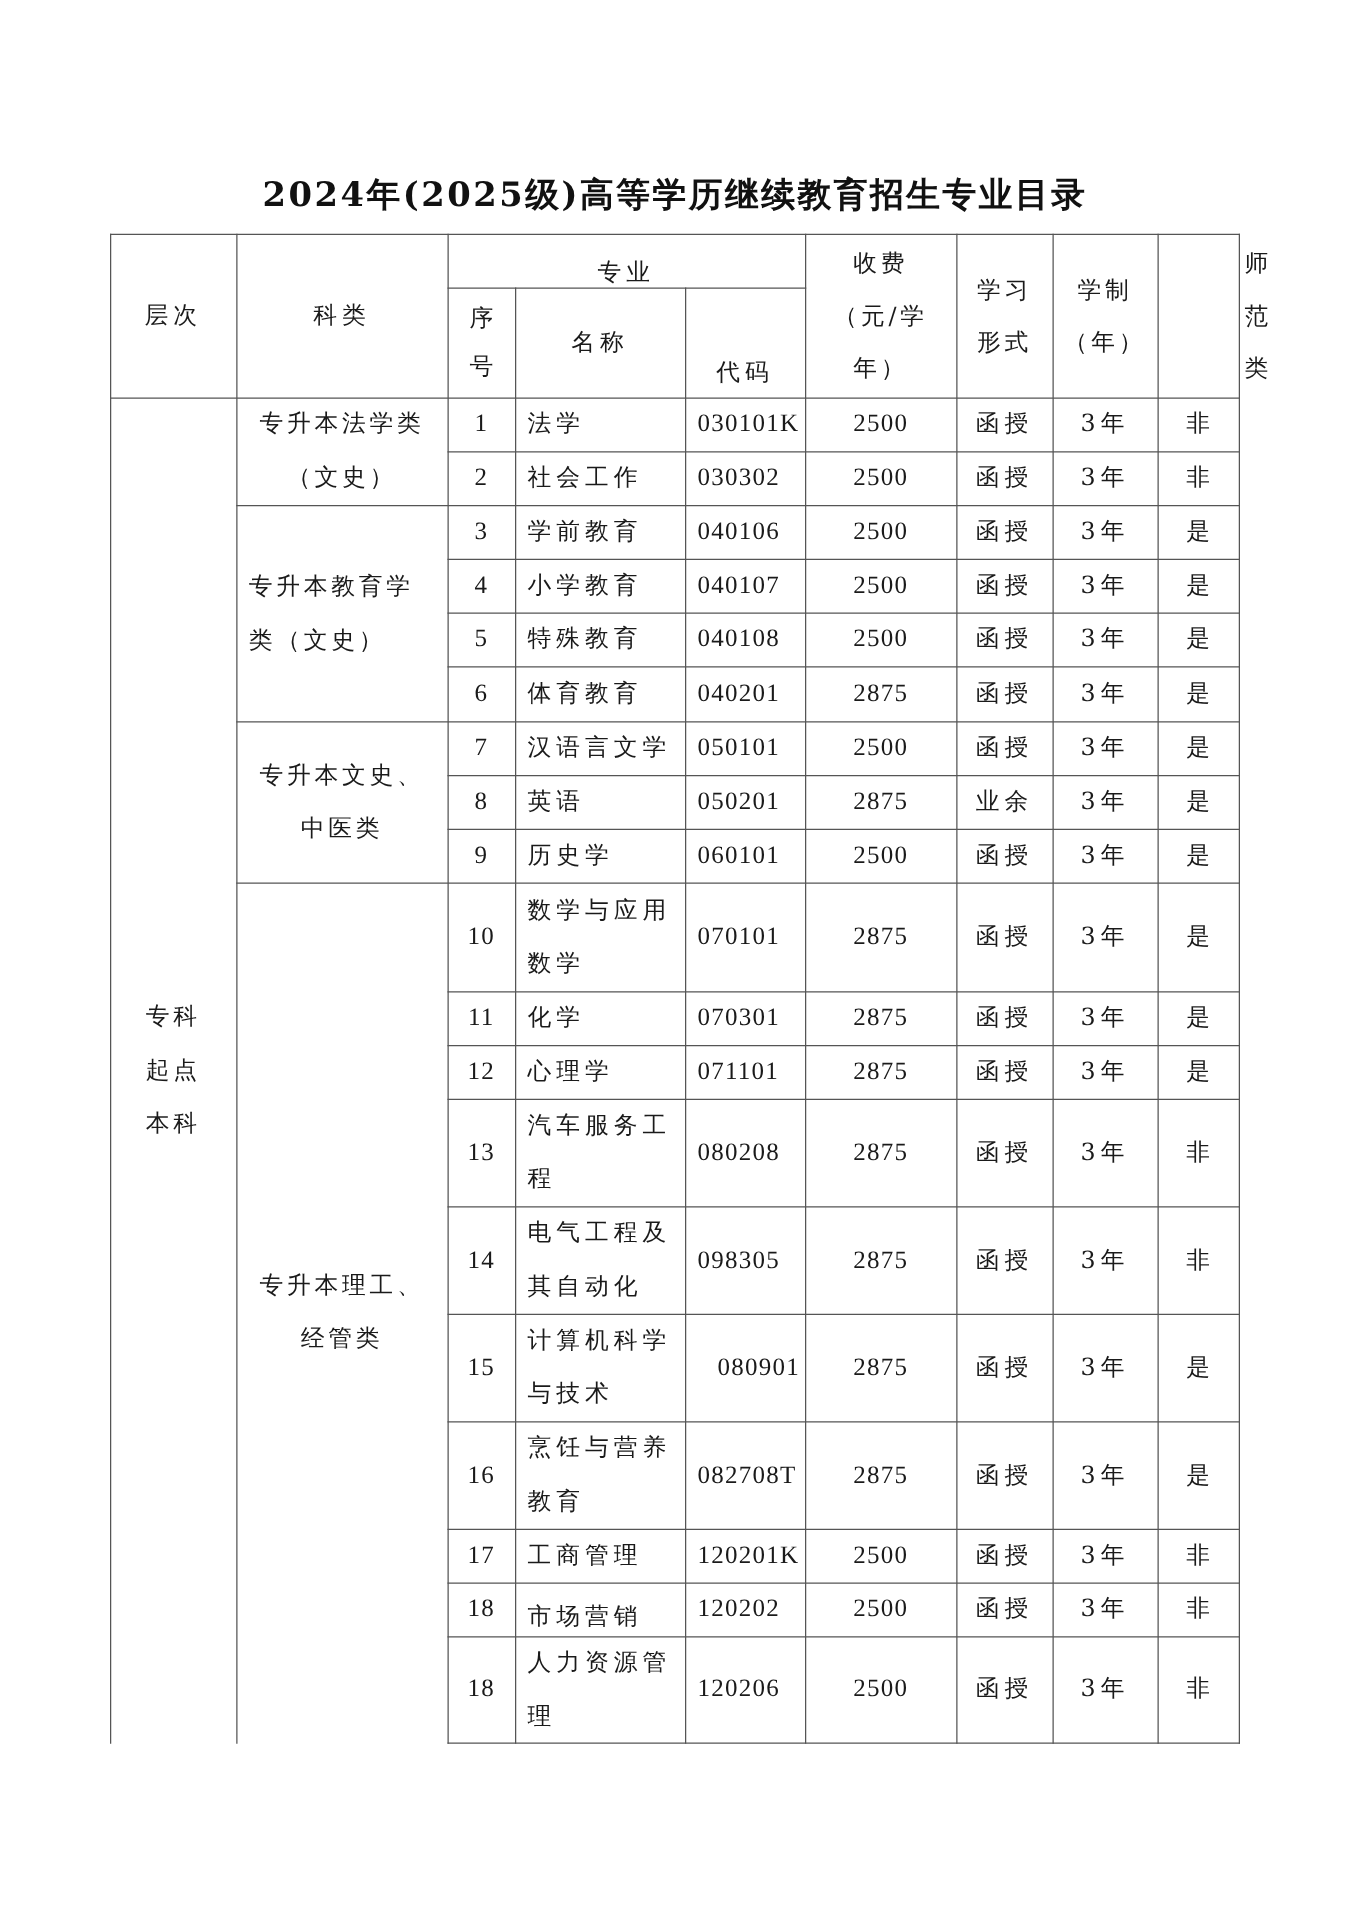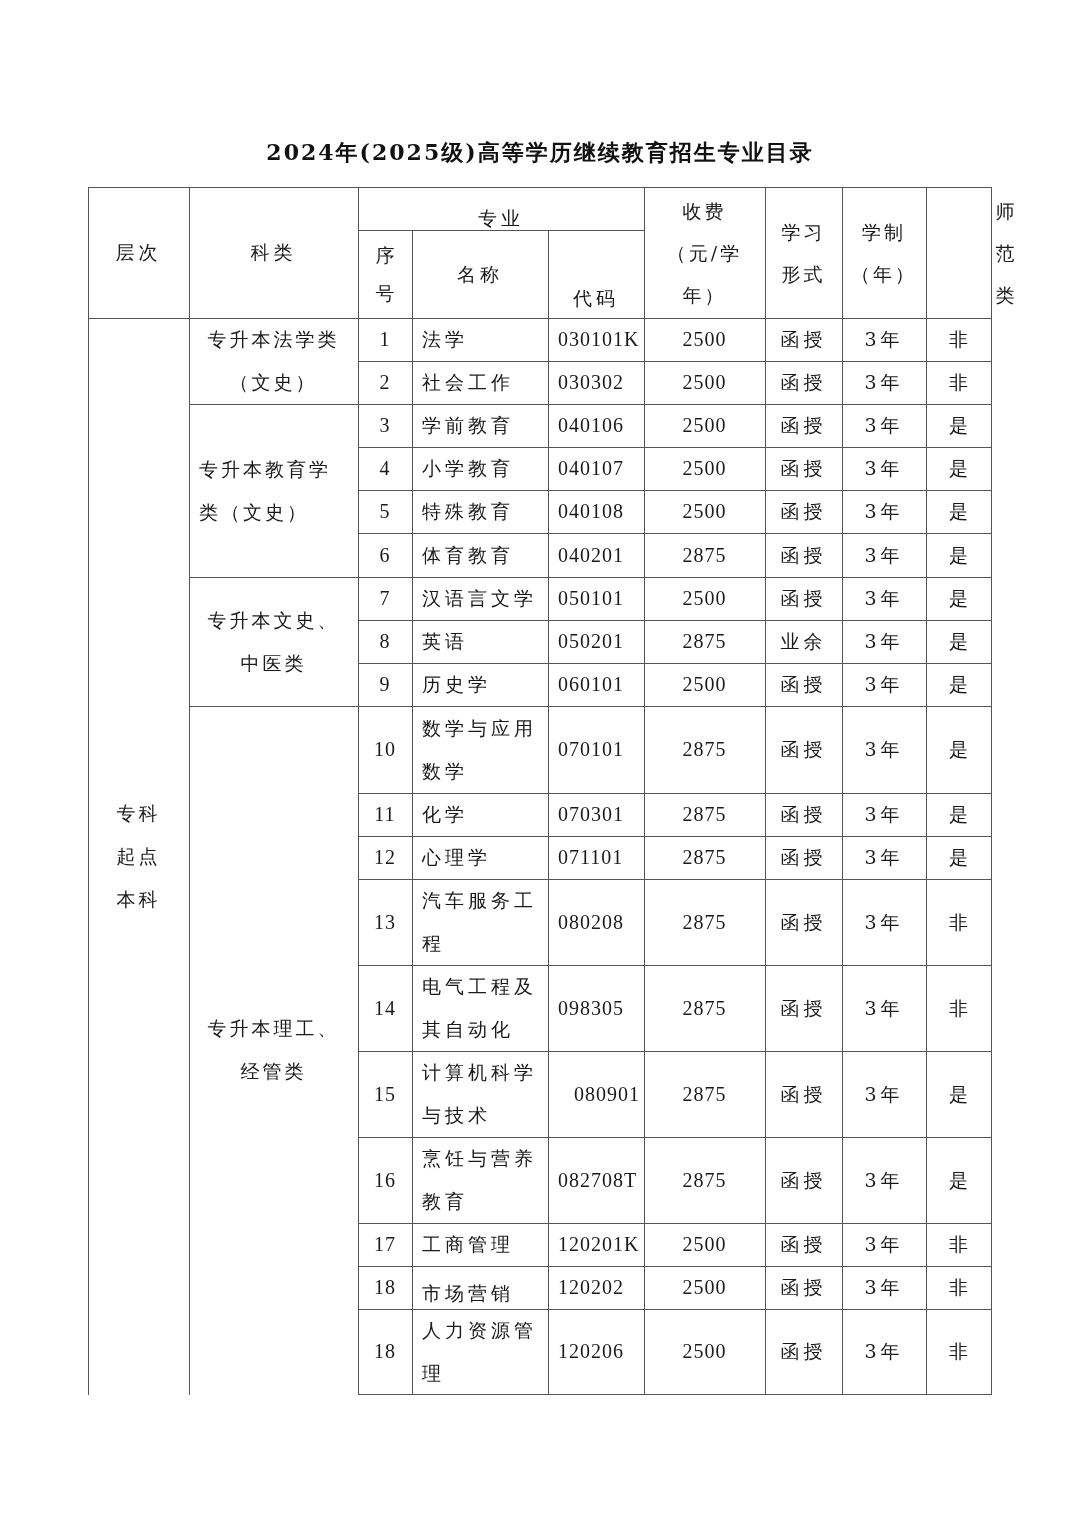--- a/index.html
+++ b/index.html
@@ -1,19 +1,19 @@
 <!DOCTYPE html>
 <html><head>
 <meta charset="utf-8">
 <style>
   html, body { margin:0; padding:0; background:#ffffff; }
   body { width:1080px; height:1527px; position:relative; overflow:hidden;
          font-family:"DejaVu Serif","Liberation Serif",serif; color:#1a1a1a; }
   .title { position:absolute; left:0; top:138px; width:1080px; text-align:center;
-           font-size:22px; font-weight:bold; letter-spacing:2px; color:#111; }
+           font-size:27px; font-weight:bold; letter-spacing:2px; color:#111; }
   .cell { position:absolute; box-sizing:border-box; display:flex; align-items:center;
           justify-content:center; text-align:center; font-size:19px; line-height:43px; }
   .left { justify-content:flex-start; padding-left:10px; text-align:left; }
   .vline, .hline { position:absolute; background:#555; }
   .vline { width:1px; }
   .hline { height:1px; }
   .wrap { white-space:normal; word-break:break-all; }
   .num { font-family:"Liberation Serif","DejaVu Serif",serif; font-size:20px; letter-spacing:1px; }
   .sp { letter-spacing:4px; }
 </style>

